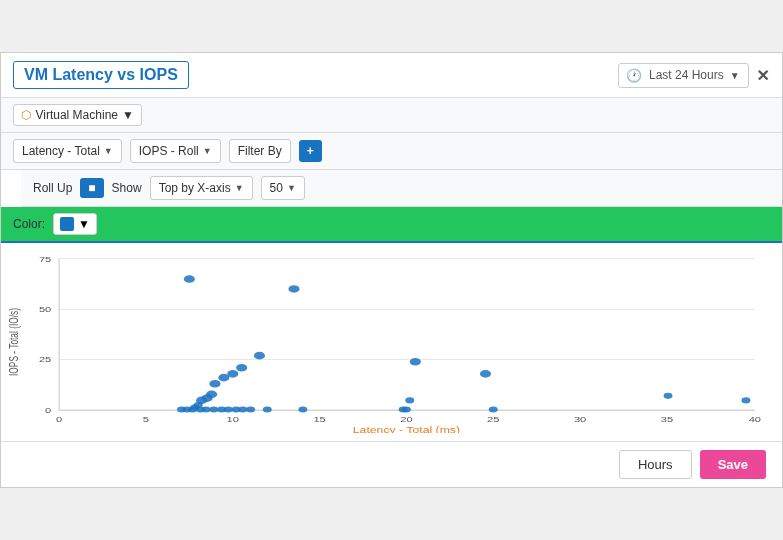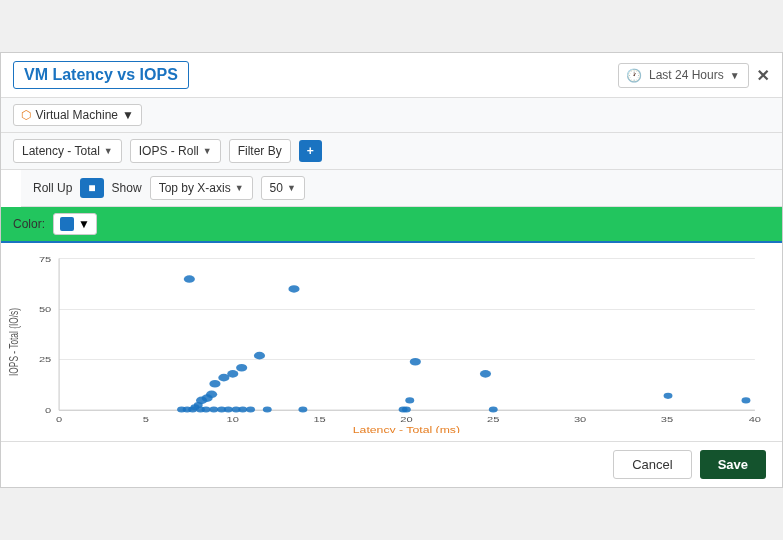--- a/index.html
+++ b/index.html
@@ -198,21 +198,21 @@
       border-radius: 3px;
       background: #fff;
       cursor: pointer;
       font-size: 13px;
       color: #333;
     }
     .save-btn {
       padding: 6px 18px;
       border: none;
       border-radius: 3px;
-      background: #14532d;
+      background: #ec4899;
       cursor: pointer;
       font-size: 13px;
       color: #fff;
       font-weight: bold;
     }
   </style>
 </head>
 <body>
 
 <div class="modal">
@@ -354,16 +354,16 @@
 
       <circle cx="435" cy="209" r="4" fill="#1a73c1" opacity="0.85"></circle>
 
       <circle cx="592" cy="191" r="4" fill="#1a73c1" opacity="0.85"></circle>
 
       <circle cx="662" cy="197" r="4" fill="#1a73c1" opacity="0.85"></circle>
     </svg>
   </div>
 
   <div class="modal-footer">
-    <button class="cancel-btn">Cancel</button>
+    <button class="cancel-btn">Hours</button>
     <button class="save-btn">Save</button>
   </div>
 </div>
 
 </body></html>

